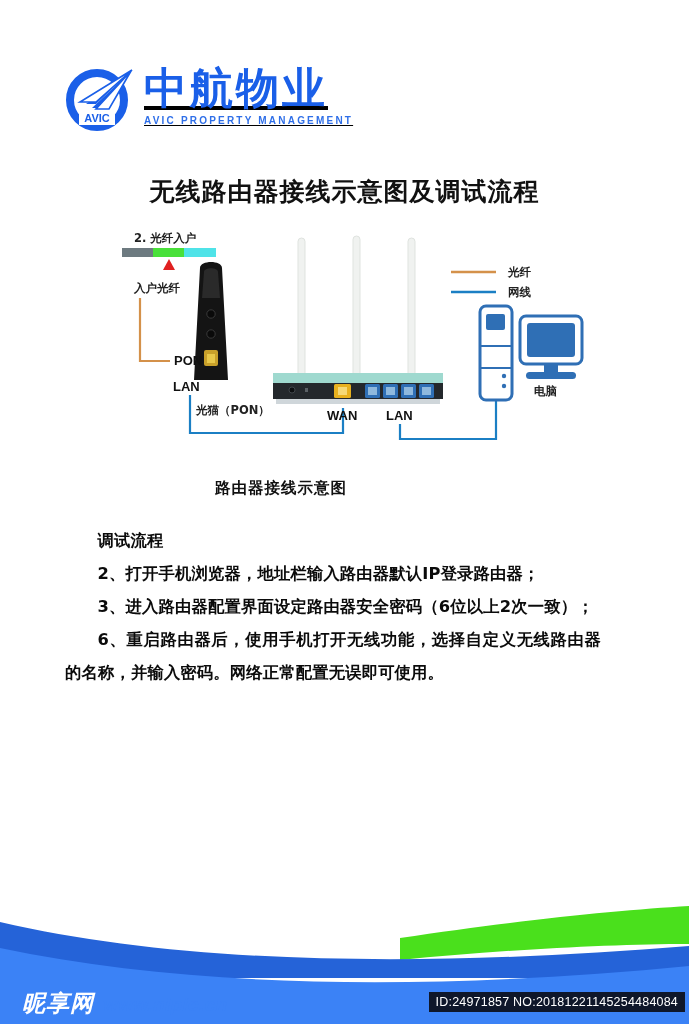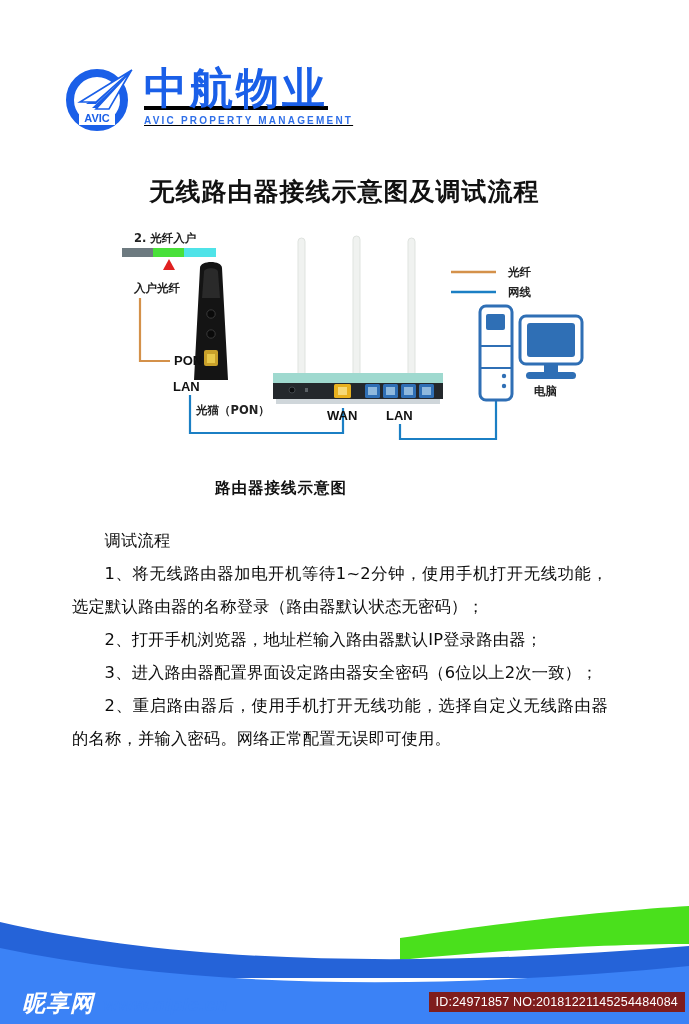--- a/index.html
+++ b/index.html
@@ -44,41 +44,41 @@
   .diagram{position:absolute;left:118px;top:228px;width:470px;height:215px;}
   .diagram svg{display:block;}
 
   .fig-caption{
     position:absolute;left:0;top:478px;width:562px;text-align:center;
     font-size:15.5px;font-weight:bold;color:#111;letter-spacing:1px;
   }
 
   
   .body-text{
-    position:absolute;left:72px;top:524px;width:536px;
-    font-size:16.3px;font-weight:normal;color:#0b0b0b;
+    position:absolute;left:65px;top:524px;width:536px;
+    font-size:16.3px;font-weight:bold;color:#0b0b0b;
     line-height:33px;letter-spacing:0.2px;
     text-align:justify;
   }
   .body-text p{margin:0 0 0 0;}
   .p-indent{text-indent:2em;}
   .wm-left{
     position:absolute;left:22px;bottom:8px;display:flex;align-items:baseline;
   }
   .wm-cn{
     font-size:23px;font-weight:bold;color:#ffffff;letter-spacing:1px;
     font-style:italic;line-height:1;
   }
   .wm-url{
     margin-left:9px;font-family:"Liberation Sans",sans-serif;
     font-size:19px;font-weight:bold;font-style:italic;color:#3b82f6;letter-spacing:0.3px;
   }
   .wm-id{
     position:absolute;right:4px;bottom:12px;
-    background:#7f1d1d;color:#ffffff;
+    background:#0f172a;color:#ffffff;
     font-family:"Liberation Sans",sans-serif;
     font-size:12.5px;padding:3px 7px;letter-spacing:0.2px;white-space:nowrap;
   }
 
   
 </style>
 </head>
 <body>
 
 <div class="page">
@@ -189,24 +189,23 @@
         <line x1="333" y1="64" x2="378" y2="64" stroke="#1b7fc4" stroke-width="2.4"></line>
         <text id="d-lg1" x="390" y="68" font-family="DejaVu Sans, sans-serif" font-size="11.5" font-weight="bold" fill="#222">网线</text>
       </g>
     </svg>
   </div>
 
   <div class="fig-caption">路由器接线示意图</div>
 
   <div class="body-text">
     <p class="p-indent">调试流程</p>
-    <p class="p-indent">1、将无线路由器加电开机等待1~2分钟，使用手机打开无线功能，选定默认路由器的名称登录（路由器默认状态无密码）；</p>
     <p class="p-indent">2、打开手机浏览器，地址栏输入路由器默认IP登录路由器；</p>
     <p class="p-indent">3、进入路由器配置界面设定路由器安全密码（6位以上2次一致）；</p>
-    <p class="p-indent">2、重启路由器后，使用手机打开无线功能，选择自定义无线路由器的名称，并输入密码。网络正常配置无误即可使用。</p>
+    <p class="p-indent">6、重启路由器后，使用手机打开无线功能，选择自定义无线路由器的名称，并输入密码。网络正常配置无误即可使用。</p>
   </div>
 
   <div class="swoosh-layer">
     <svg class="swoosh-svg" viewBox="0 0 689 120" preserveAspectRatio="none" aria-hidden="true">
       <path d="M400 34 C520 16, 620 6, 689 2 L689 40 C610 40, 500 46, 400 56 Z" fill="#4ae01c"></path>
       <path d="M0 18 C180 60, 420 64, 689 42 L689 74 L0 74 Z" fill="#2563d8"></path>
       <path d="M0 44 C200 86, 440 86, 689 62 L689 120 L0 120 Z" fill="#3b82f6"></path>
     </svg>
   </div>
 

